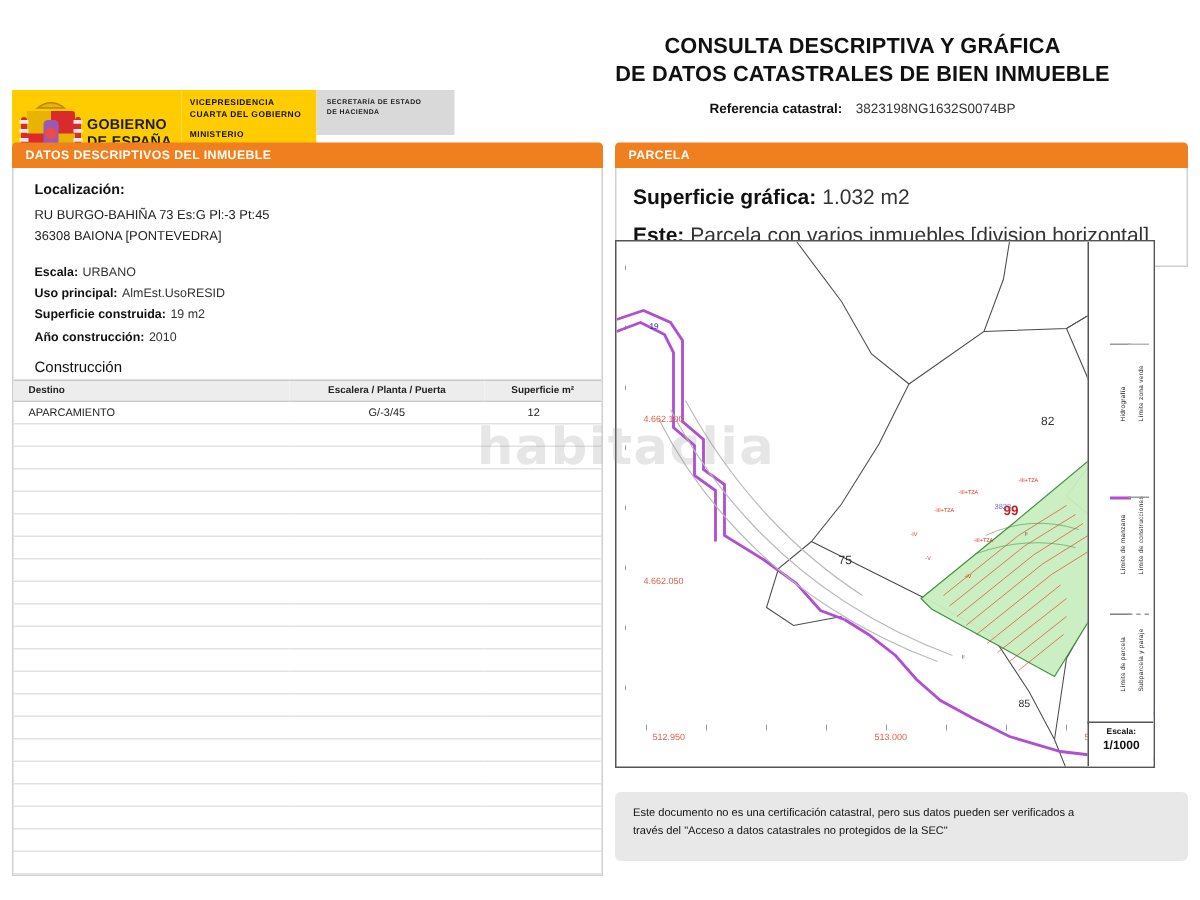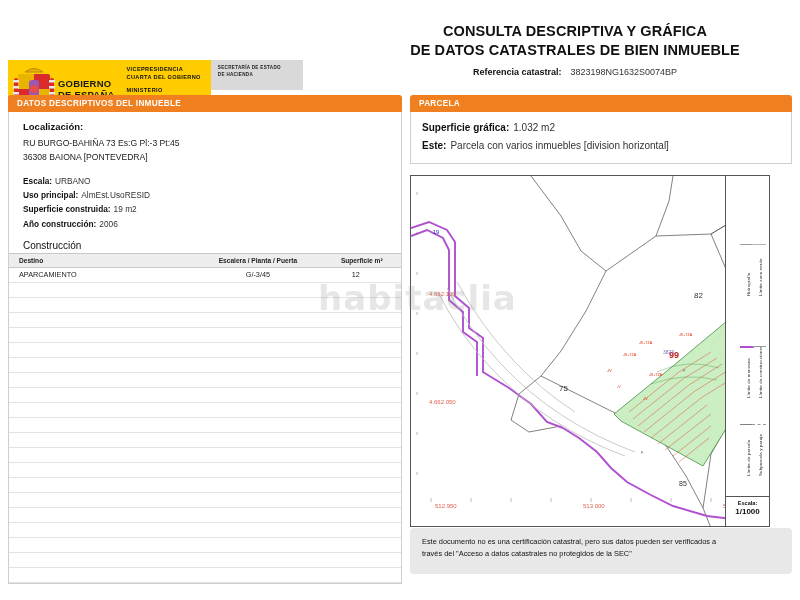--- a/index.html
+++ b/index.html
@@ -94,28 +94,28 @@
   table.constr td.c2 { text-align: center; }
   table.constr td.c3 { text-align: center; padding-right: 14px; }
 
   .right-panel {
     position: absolute; left: 410px; top: 95px; width: 382px;
   }
   .right-body {
     border: 1px solid #cfcfcf; border-top: none; background: #fff;
     padding: 7px 11px 8px 11px;
   }
-  .rkv { font-size: 10px; color:#111; line-height: 1.78; }
+  .rkv { font-size: 14px; color:#111; line-height: 1.78; }
   .rkv b { font-weight: bold; }
   .rkv .v { font-weight: normal; color:#333; margin-left: 4px; }
 
   
   .map-wrap {
     position: absolute; left: 410px; top: 160px; width: 360px; height: 352px;
-    border: 1px solid #555; background: #fff; overflow: hidden; margin-top: 15px;
+    border: 1px solid #555; background: #fff; overflow: hidden;
   }
   .map-svg { position:absolute; left:0; top:0; }
   .legend-box {
     position: absolute; right: 0px; top: 0px; width: 44px; height: 322px;
     border-left: 1px solid #555; background: #fff;
   }
   .legend-inner {
     position: absolute; left: 0; top: 0; width: 44px; height: 322px;
   }
   .leg-item {
@@ -217,21 +217,21 @@
         <div class="kv">
           <b>Escala:</b><span class="v">URBANO</span>
         </div>
         <div class="kv">
           <b>Uso principal:</b><span class="v">AlmEst.UsoRESID</span>
         </div>
         <div class="kv">
           <b>Superficie construida:</b><span class="v">19 m2</span>
         </div>
         <div class="kv">
-          <b>Año construcción:</b><span class="v">2006</span>
+          <b>Año construcción:</b><span class="v">2010</span>
         </div>
         <div class="constr-title">Construcción</div>
       </div>
 
       <table class="constr">
         <thead>
           <tr>
             <th class="c1">Destino</th>
             <th class="c2">Escalera / Planta / Puerta</th>
             <th class="c3">Superficie m²</th>

